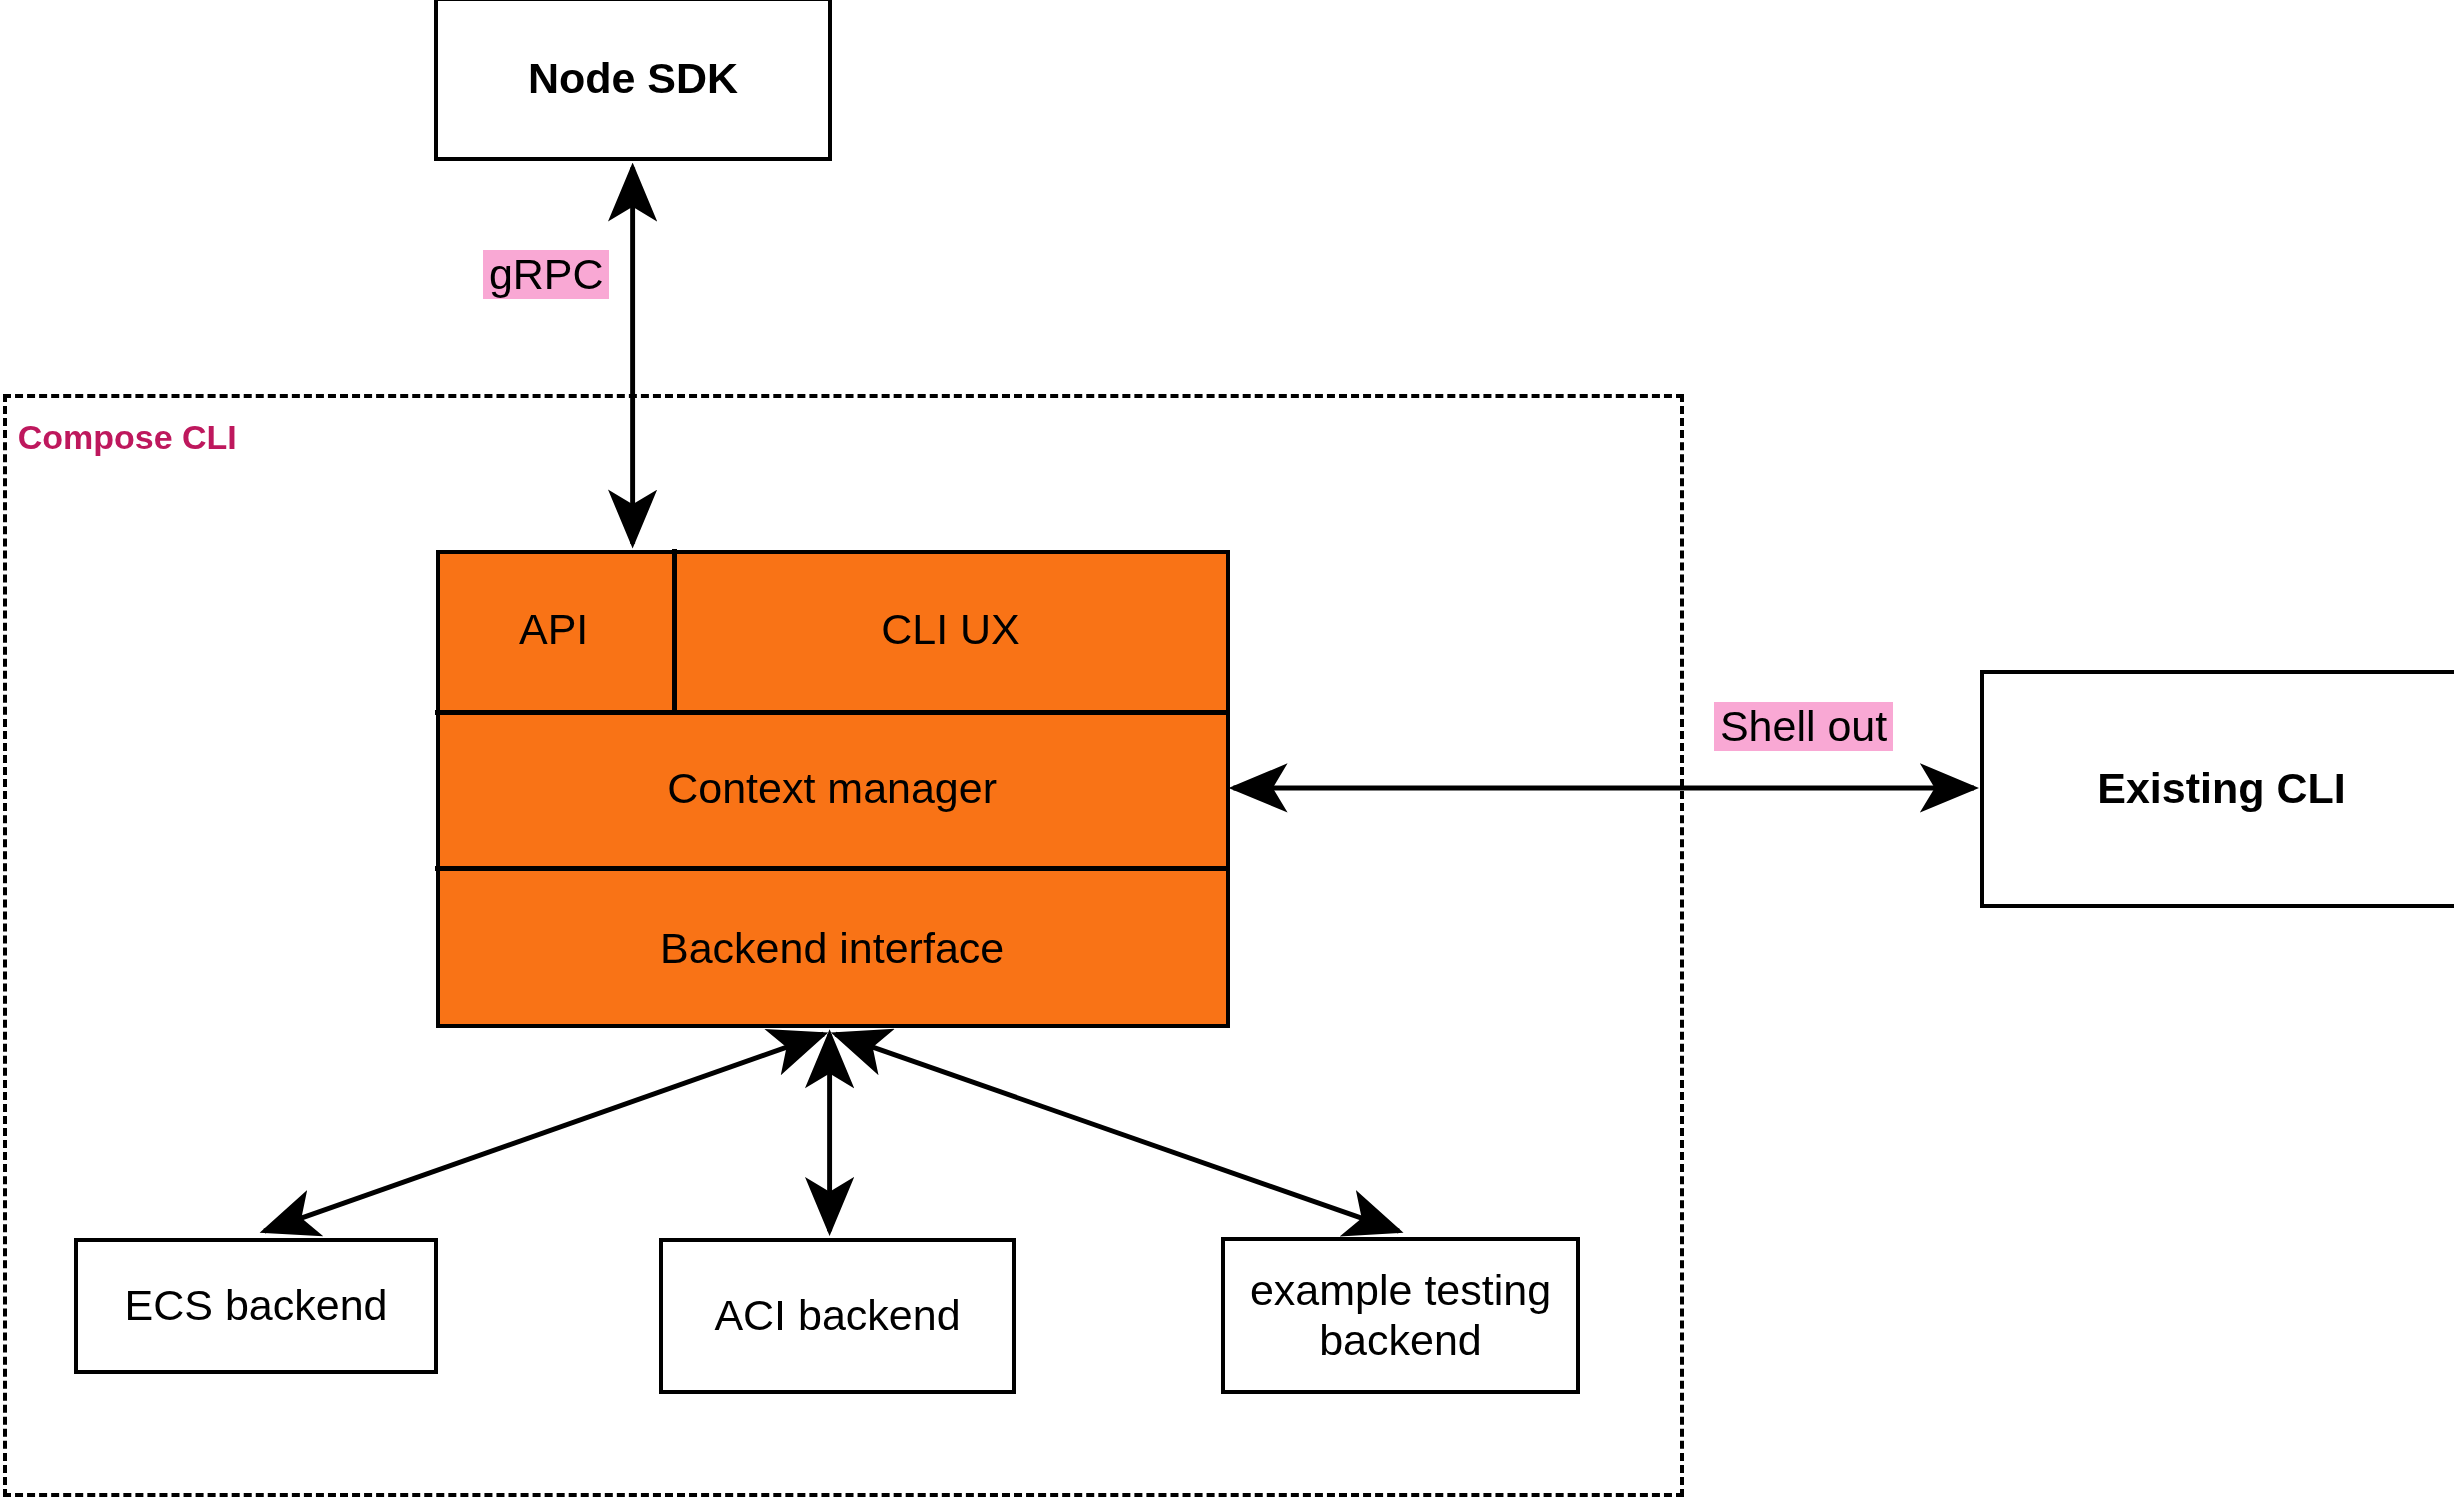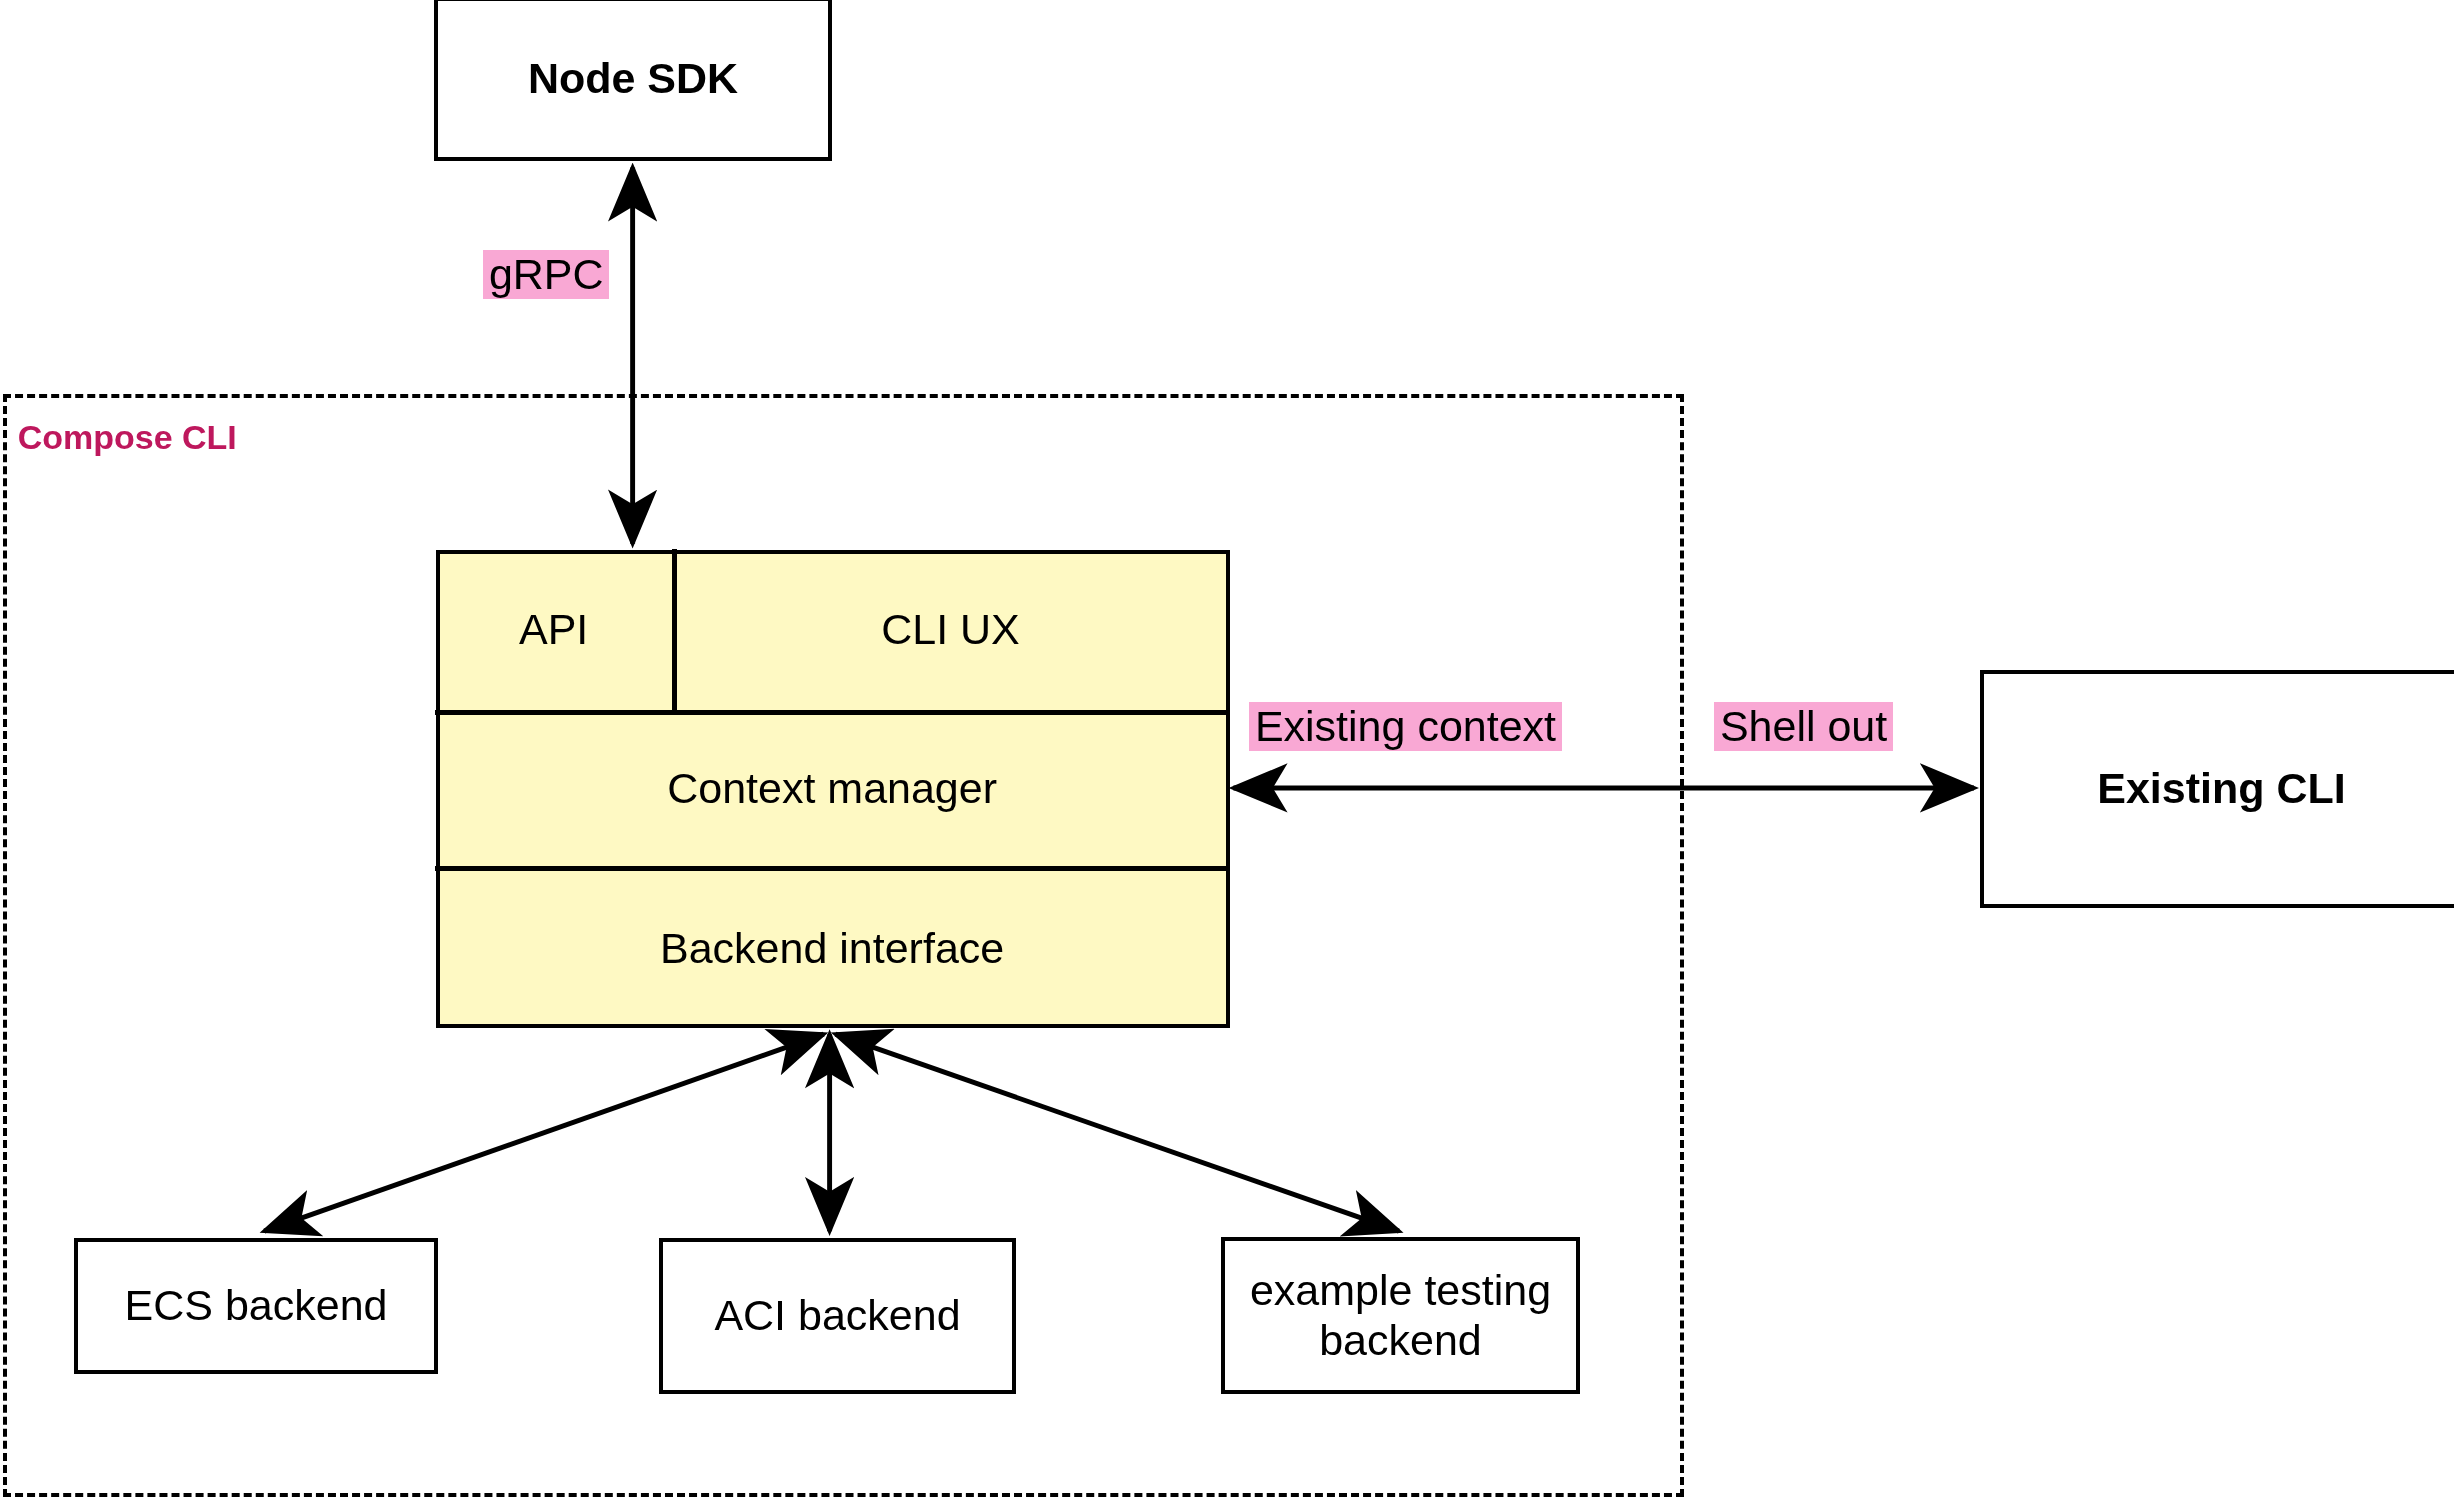--- a/index.html
+++ b/index.html
@@ -40,21 +40,21 @@
     color: #000000;
     font-weight: 400;
     white-space: pre-line;
   }
   .node-label.bold {
     font-weight: 700;
   }
   .stack-box {
     position: absolute;
     box-sizing: border-box;
-    background: #fef9c3;
+    background: #f97316;
     border: 4.9px solid #000000;
   }
   .stack-cell {
     position: absolute;
     box-sizing: border-box;
     display: flex;
     align-items: center;
     justify-content: center;
     text-align: center;
   }
@@ -138,21 +138,20 @@
       <span class="node-label">CLI UX</span>
     </div>
     <div class="stack-cell" style="left:-4.9px; top:156px; width:794px; height:157px;">
       <span class="node-label">Context manager</span>
     </div>
     <div class="stack-cell" style="left:-4.9px; top:312px; width:794px; height:165px;">
       <span class="node-label">Backend interface</span>
     </div>
   </div>
 
-  <div class="edge-label" style="left:1249px; top:702px;">Existing context</div>
 
   <div class="edge-label" style="left:1714px; top:702px;">Shell out</div>
 
   <div class="node-box" style="left:1980px; top:670px; width:483px; height:238px;">
     <span class="node-label bold">Existing CLI</span>
   </div>
 
   <div class="node-box" style="left:74px; top:1238px; width:364px; height:136px;">
     <span class="node-label">ECS backend</span>
   </div>

